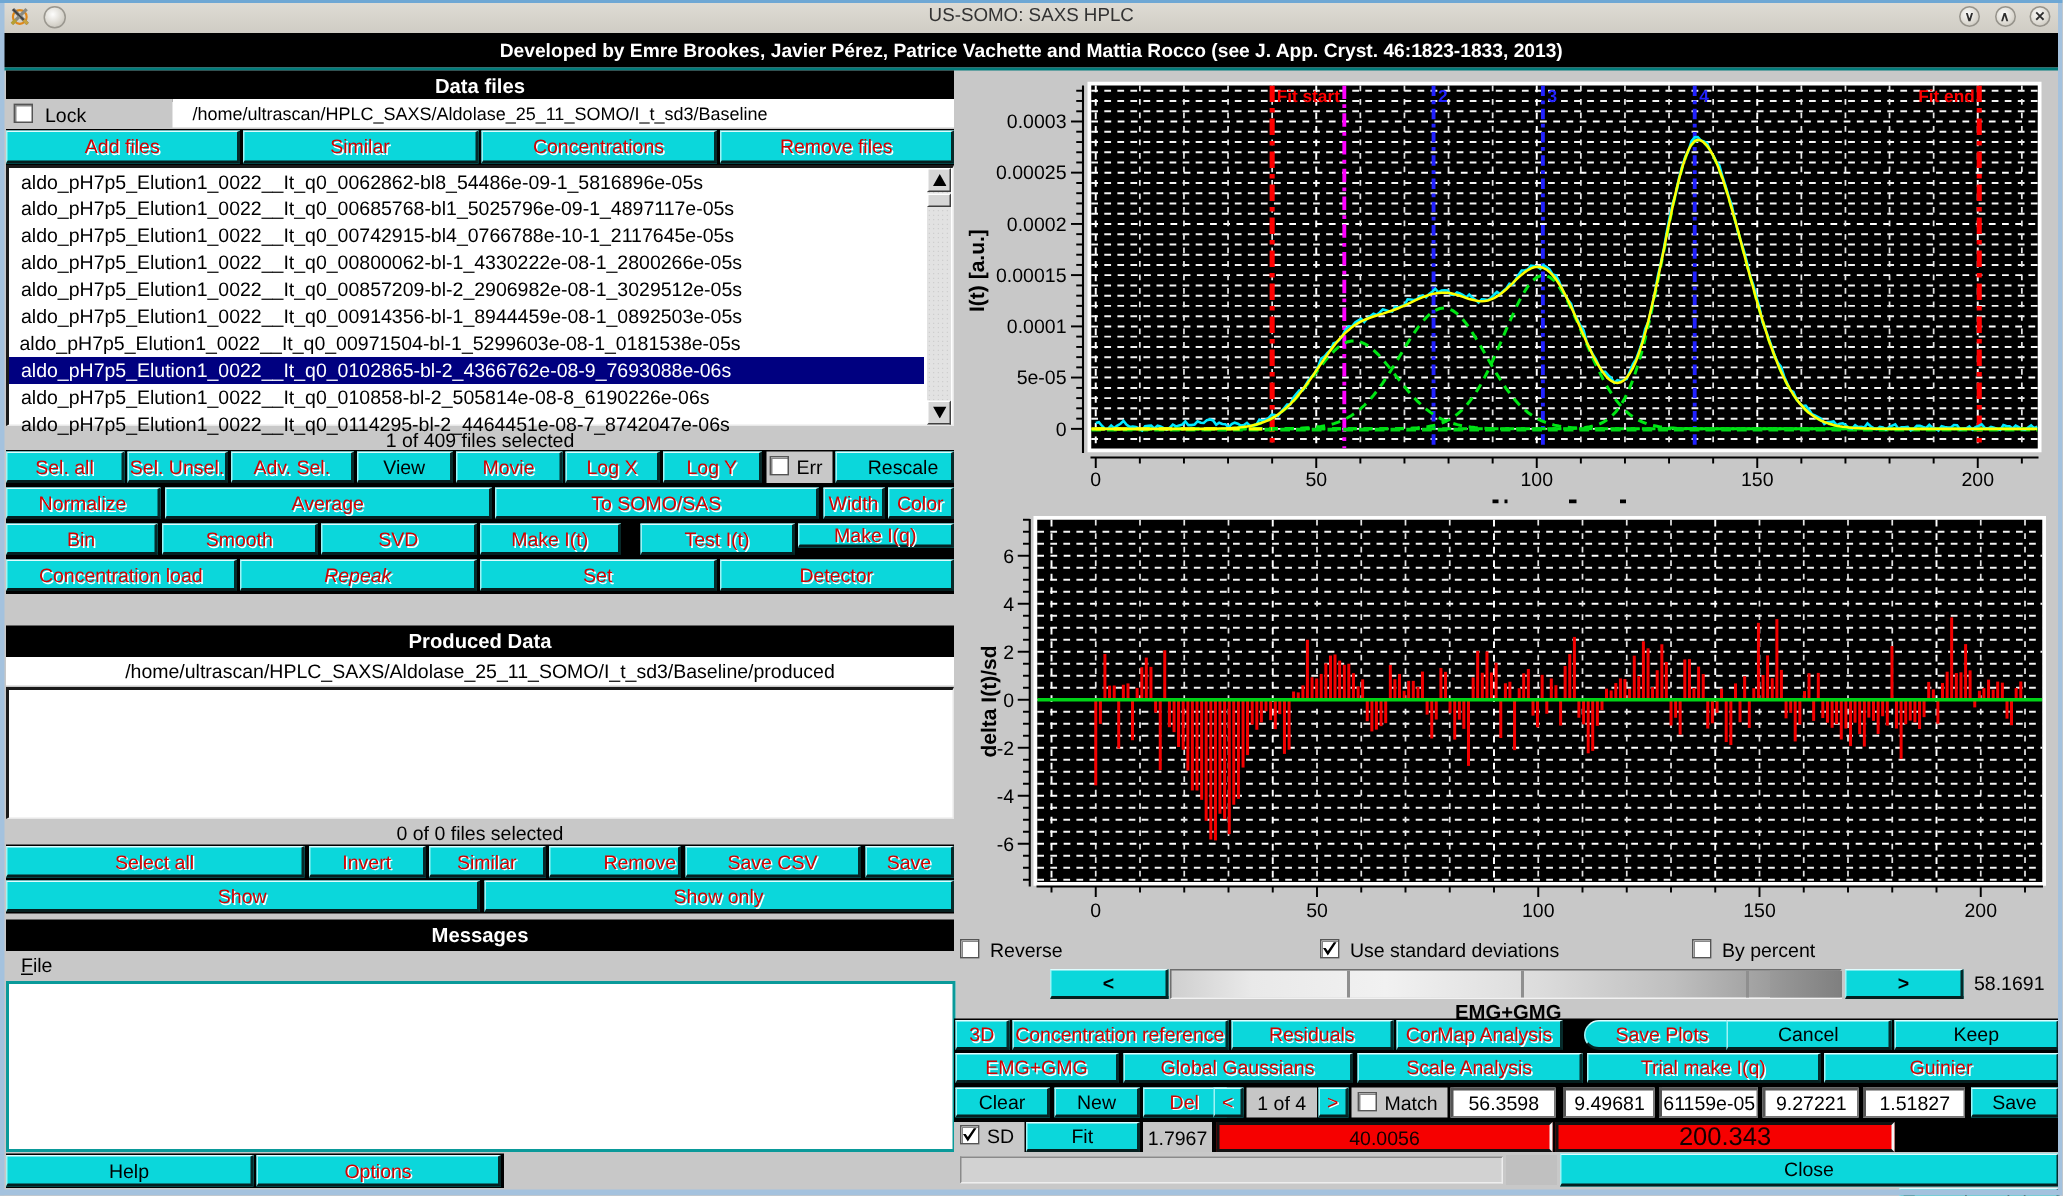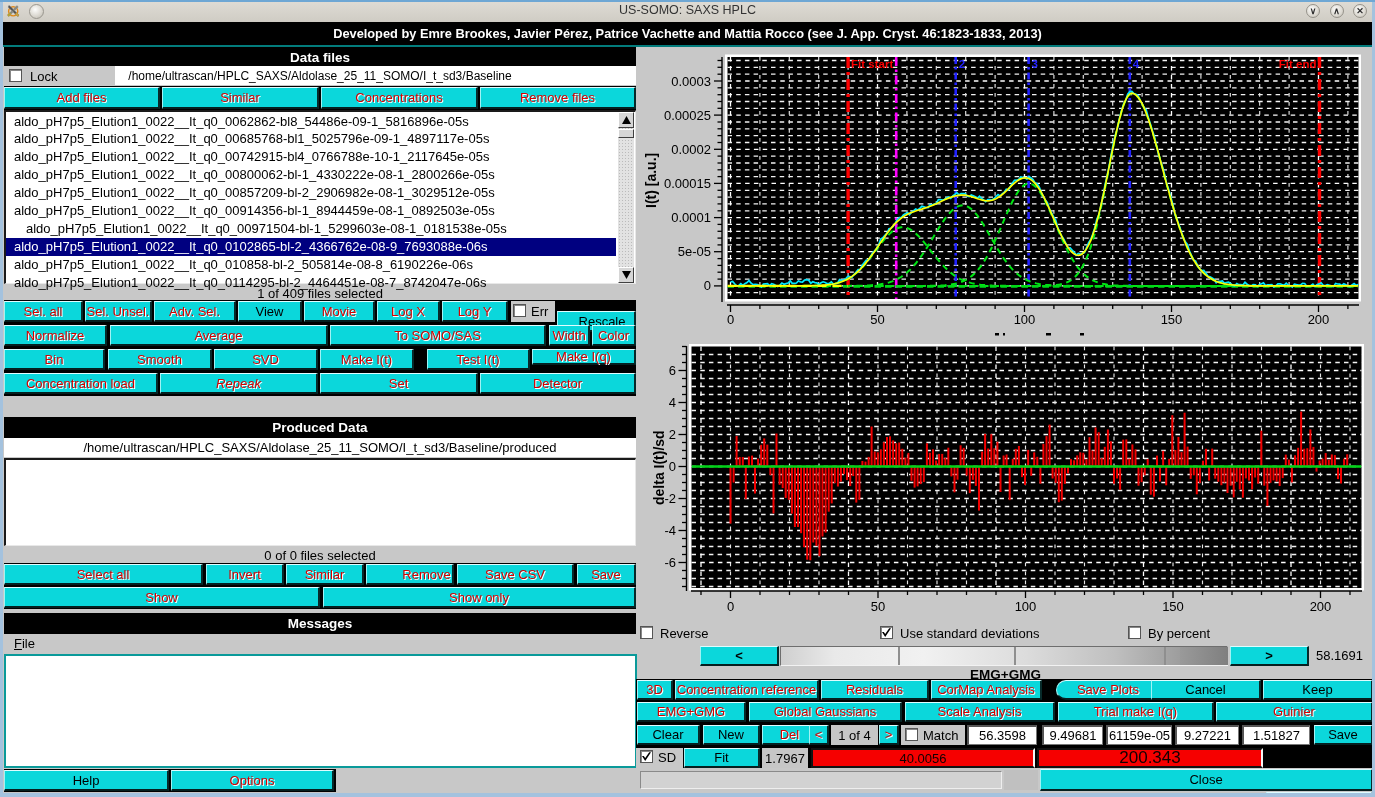--- a/index.html
+++ b/index.html
@@ -42,21 +42,21 @@
 <div class="btn" style="left:162px;top:87px;width:157px;height:22px;">Similar</div>
 <div class="btn" style="left:321px;top:87px;width:157px;height:22px;">Concentrations</div>
 <div class="btn" style="left:480px;top:87px;width:156px;height:22px;">Remove files</div>
 <div class="abs" style="left:4px;top:110px;width:632px;height:174px;background:#fff;border:2px solid #1a1a1a;border-right:1.5px solid #e8e8e8;border-bottom:1.5px solid #e8e8e8;"></div>
 <div class="abs" style="left:6px;top:112.5px;width:610px;height:17.9px;color:#000;font-size:13px;line-height:17.9px;white-space:nowrap;overflow:hidden;padding-left:8px;letter-spacing:0px;">aldo_pH7p5_Elution1_0022__It_q0_0062862-bl8_54486e-09-1_5816896e-05s</div>
 <div class="abs" style="left:6px;top:130.4px;width:610px;height:17.9px;color:#000;font-size:13px;line-height:17.9px;white-space:nowrap;overflow:hidden;padding-left:8px;letter-spacing:0px;">aldo_pH7p5_Elution1_0022__It_q0_00685768-bl1_5025796e-09-1_4897117e-05s</div>
 <div class="abs" style="left:6px;top:148.3px;width:610px;height:17.9px;color:#000;font-size:13px;line-height:17.9px;white-space:nowrap;overflow:hidden;padding-left:8px;letter-spacing:0px;">aldo_pH7p5_Elution1_0022__It_q0_00742915-bl4_0766788e-10-1_2117645e-05s</div>
 <div class="abs" style="left:6px;top:166.2px;width:610px;height:17.9px;color:#000;font-size:13px;line-height:17.9px;white-space:nowrap;overflow:hidden;padding-left:8px;letter-spacing:0px;">aldo_pH7p5_Elution1_0022__It_q0_00800062-bl-1_4330222e-08-1_2800266e-05s</div>
 <div class="abs" style="left:6px;top:184.1px;width:610px;height:17.9px;color:#000;font-size:13px;line-height:17.9px;white-space:nowrap;overflow:hidden;padding-left:8px;letter-spacing:0px;">aldo_pH7p5_Elution1_0022__It_q0_00857209-bl-2_2906982e-08-1_3029512e-05s</div>
 <div class="abs" style="left:6px;top:202.0px;width:610px;height:17.9px;color:#000;font-size:13px;line-height:17.9px;white-space:nowrap;overflow:hidden;padding-left:8px;letter-spacing:0px;">aldo_pH7p5_Elution1_0022__It_q0_00914356-bl-1_8944459e-08-1_0892503e-05s</div>
-<div class="abs" style="left:6px;top:219.9px;width:610px;height:17.9px;color:#000;font-size:13px;line-height:17.9px;white-space:nowrap;overflow:hidden;padding-left:20px;letter-spacing:0px;">aldo_pH7p5_Elution1_0022__It_q0_00971504-bl-1_5299603e-08-1_0181538e-05s</div>
+<div class="abs" style="left:6px;top:219.9px;width:610px;height:17.9px;color:#000;font-size:13px;line-height:17.9px;white-space:nowrap;overflow:hidden;padding-left:7px;letter-spacing:0px;">aldo_pH7p5_Elution1_0022__It_q0_00971504-bl-1_5299603e-08-1_0181538e-05s</div>
 <div class="abs" style="left:6px;top:237.8px;width:610px;height:17.9px;background:#000080;color:#fff;font-size:13px;line-height:17.9px;white-space:nowrap;overflow:hidden;padding-left:8px;letter-spacing:0px;">aldo_pH7p5_Elution1_0022__It_q0_0102865-bl-2_4366762e-08-9_7693088e-06s</div>
 <div class="abs" style="left:6px;top:255.7px;width:610px;height:17.9px;color:#000;font-size:13px;line-height:17.9px;white-space:nowrap;overflow:hidden;padding-left:8px;letter-spacing:0px;">aldo_pH7p5_Elution1_0022__It_q0_010858-bl-2_505814e-08-8_6190226e-06s</div>
 <div class="abs" style="left:6px;top:273.6px;width:610px;height:17.9px;color:#000;font-size:13px;line-height:17.9px;white-space:nowrap;overflow:hidden;padding-left:8px;letter-spacing:0px;">aldo_pH7p5_Elution1_0022__It_q0_0114295-bl-2_4464451e-08-7_8742047e-06s</div>
 <div class="abs" style="left:618px;top:112px;width:16px;height:170px;background:#e2e2e2;background-image:radial-gradient(#bbb 21%,transparent 21%);background-size:3px 3px;"></div>
 <div class="abs" style="left:618px;top:112px;width:16px;height:16px;background:#d6d6d6;border-top:1.5px solid #fff;border-left:1.5px solid #fff;border-right:1.5px solid #404040;border-bottom:1.5px solid #404040;display:flex;align-items:center;justify-content:center;">
     <svg width="9" height="8">
       <path d="M4.5 0 L9 8 L0 8 Z" fill="#000"></path>
     </svg>
   </div>
 <div class="abs" style="left:618px;top:129px;width:16px;height:9px;background:#d6d6d6;border-top:1.5px solid #fff;border-left:1.5px solid #fff;border-right:1.5px solid #404040;border-bottom:1.5px solid #404040;display:flex;align-items:center;justify-content:center;"></div>
@@ -67,21 +67,21 @@
   </div>
 <div class="abs" style="left:4px;top:286px;width:632px;text-align:center;font-size:13px;color:#000;">1 of 409 files selected</div>
 <div class="blk" style="left:4px;top:300px;width:632px;height:96px;"></div>
 <div class="btn" style="left:4px;top:301px;width:79px;height:21px;">Sel. all</div>
 <div class="btn" style="left:85px;top:301px;width:67px;height:21px;">Sel. Unsel.</div>
 <div class="btn" style="left:154px;top:301px;width:82px;height:21px;">Adv. Sel.</div>
 <div class="btn en" style="left:238px;top:301px;width:64px;height:21px;">View</div>
 <div class="btn" style="left:304px;top:301px;width:71px;height:21px;">Movie</div>
 <div class="btn" style="left:377px;top:301px;width:63px;height:21px;">Log X</div>
 <div class="btn" style="left:442px;top:301px;width:66px;height:21px;">Log Y</div>
-<div class="btn en" style="left:557px;top:311px;width:79px;height:21px;padding-left:12px;">Rescale</div>
+<div class="btn en" style="left:557px;top:301px;width:79px;height:21px;padding-left:12px;">Rescale</div>
 <div class="abs" style="left:511px;top:301px;width:44px;height:21px;background:#c8c8c8;"></div>
 <div class="cb" style="left:513px;top:304px;"></div>
 <div class="cblabel" style="left:531px;top:304px;">Err</div>
 <div class="btn" style="left:4px;top:325px;width:103px;height:21px;">Normalize</div>
 <div class="btn" style="left:110px;top:325px;width:218px;height:21px;">Average</div>
 <div class="btn" style="left:330px;top:325px;width:216px;height:21px;">To SOMO/SAS</div>
 <div class="btn" style="left:549px;top:325px;width:41px;height:21px;">Width</div>
 <div class="btn" style="left:592px;top:325px;width:44px;height:21px;">Color</div>
 <div class="btn" style="left:4px;top:349px;width:101px;height:21px;">Bin</div>
 <div class="btn" style="left:108px;top:349px;width:104px;height:21px;">Smooth</div>

